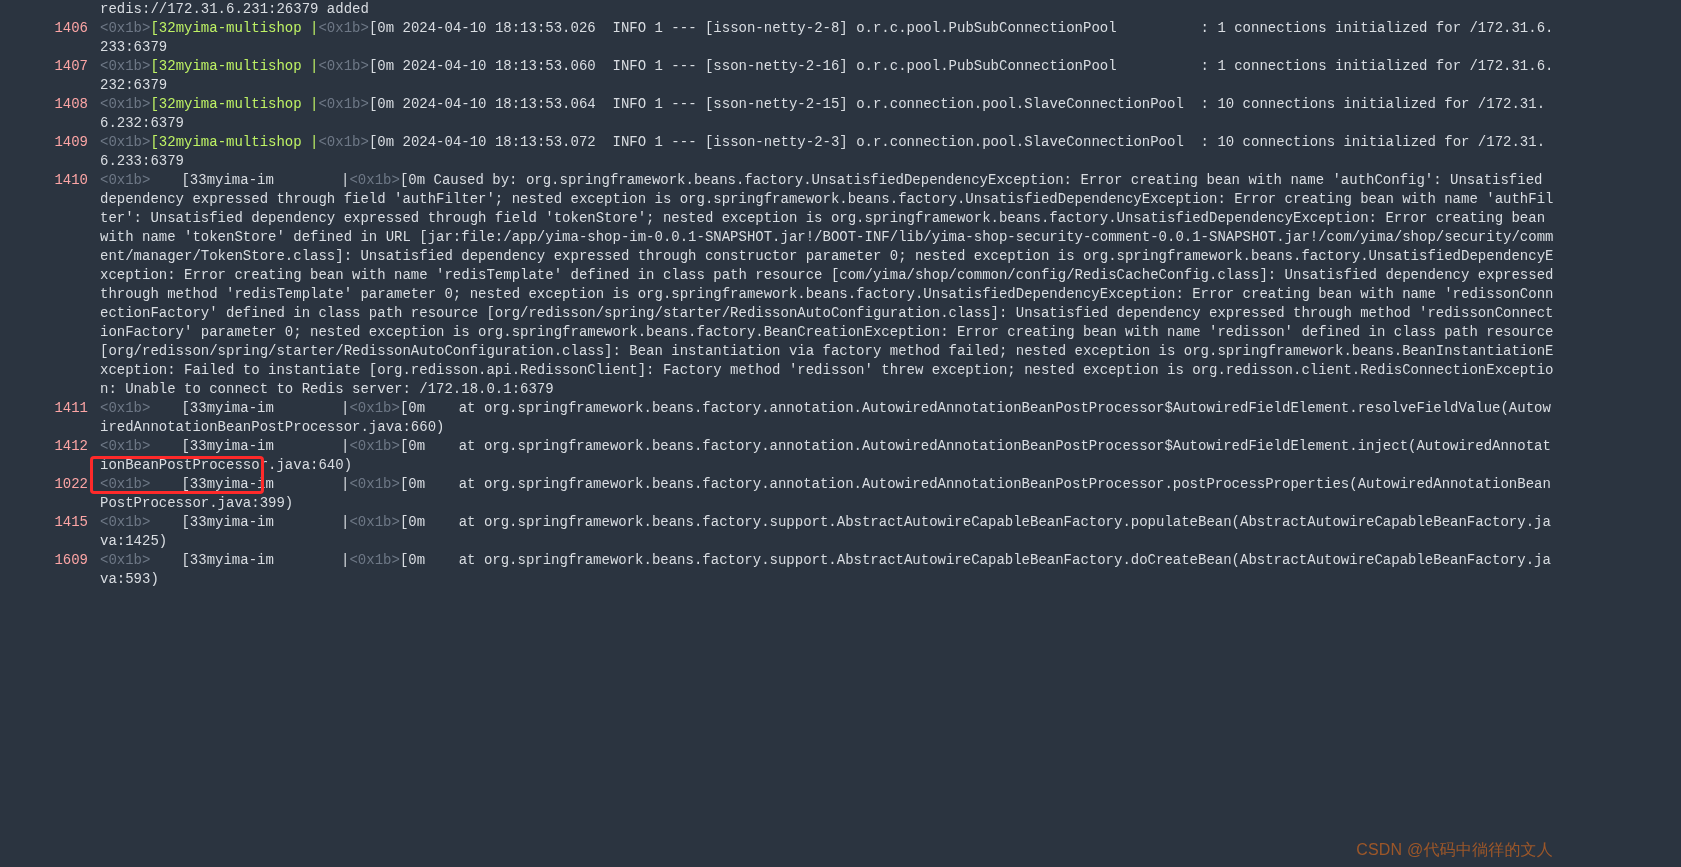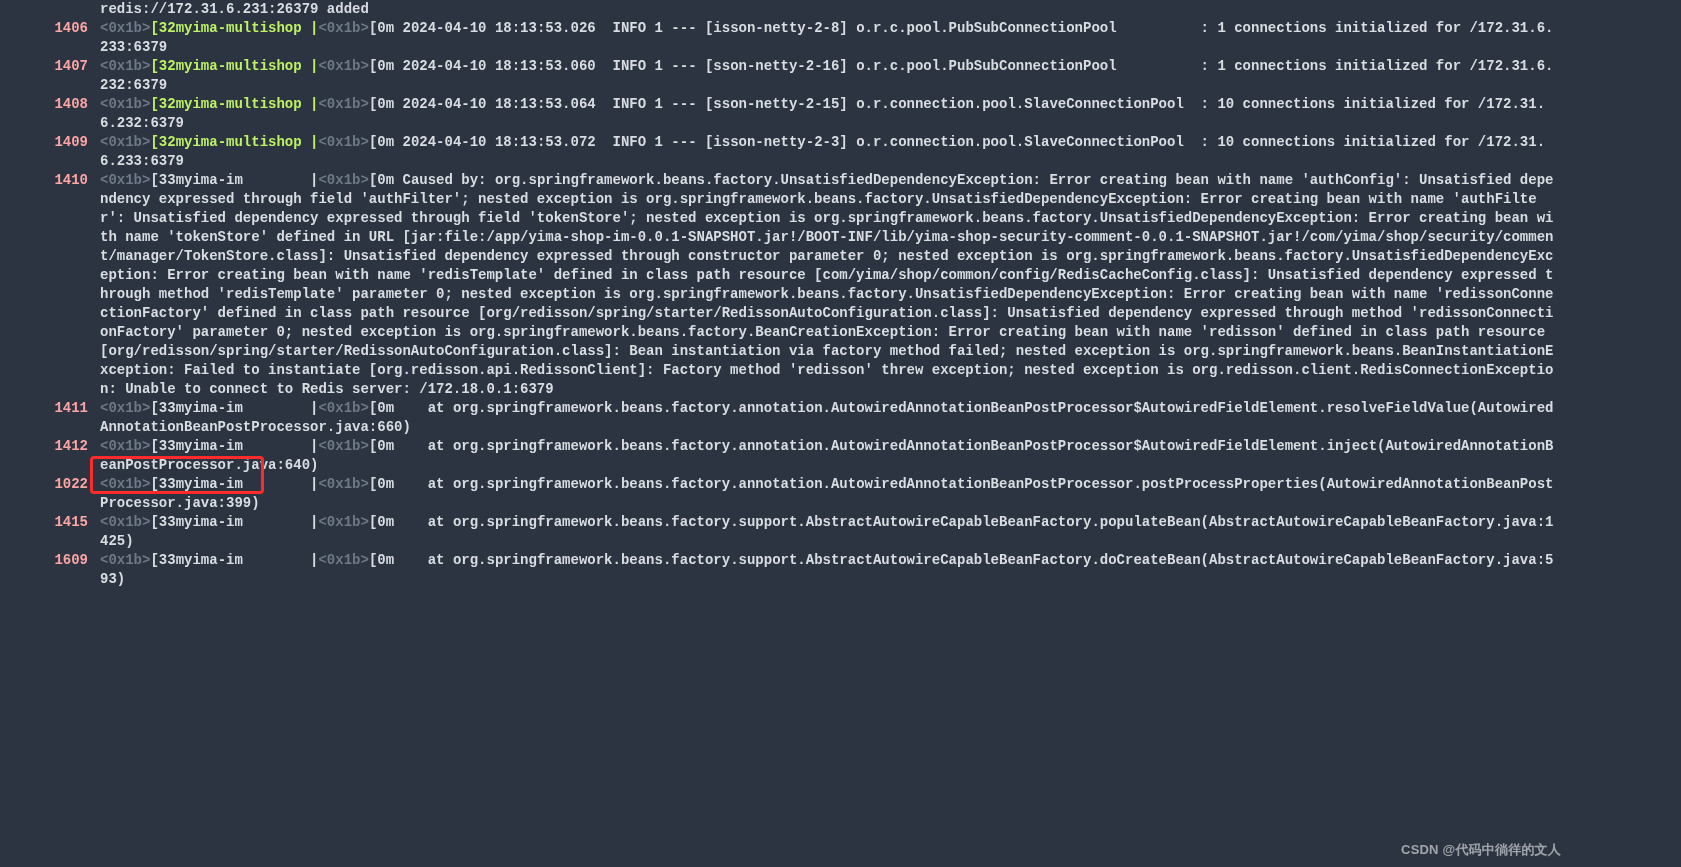--- a/index.html
+++ b/index.html
@@ -1,24 +1,24 @@
 <!DOCTYPE html>
 <html><head>
 <meta charset="utf-8">
 <style>
   html,body {margin:0;padding:0;background:#2b3440;color:#caced4;font-family:Consolas,'Courier New',monospace;font-size:14px;line-height:19px;}
-  .log-viewer {width:1575px;min-height:867px;background:#2b3440;position:relative;font-weight:bold;}
+  .log-viewer {width:1575px;min-height:867px;background:#2b3440;position:relative;}
   .row {display:flex;align-items:flex-start;}
   .gutter {flex:0 0 88px;text-align:right;padding-right:12px;color:#fca5a5;user-select:none;}
   .content {flex:1 1 auto;padding-right:20px;white-space:pre-wrap;word-break:break-all;color:#d9dde2;}
   .esc   {color:#6e7886;}
   .green {color:#bef264;}
-  .yell  {color:#d9dde2;}
+  .yell  {color:#d9dde2;margin-left:31px;}
   .highlight-box {position:absolute;border:3px solid #ff2a2a;border-radius:4px;pointer-events:none;}
-  .watermark {position:absolute;right:14px;bottom:8px;color:#ffffff;opacity:.55;font-family:Arial,Helvetica,sans-serif;font-size:13px;letter-spacing:.2px;}
+  .watermark {position:absolute;right:22px;bottom:8px;color:#f97316;opacity:.55;font-family:Arial,Helvetica,sans-serif;font-size:16px;letter-spacing:.2px;}
 </style>
 </head>
 <body>
 
 <div class="log-viewer">
   <div id="rows">
       <div class="row">
         <div class="gutter"></div>
         <div class="content">redis://172.31.6.231:26379 added</div>
       </div>

